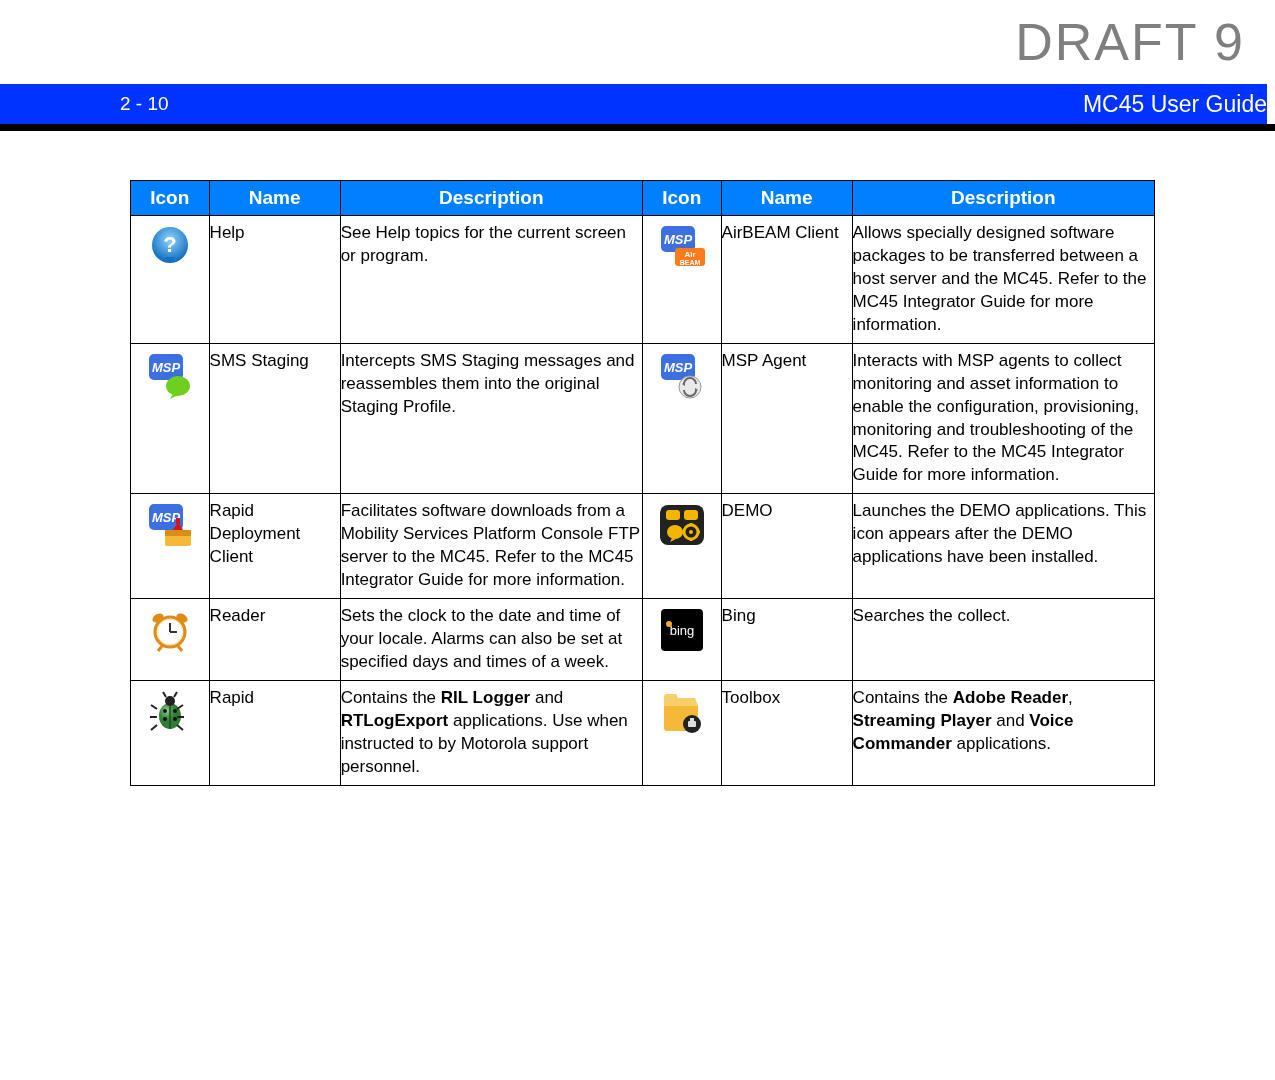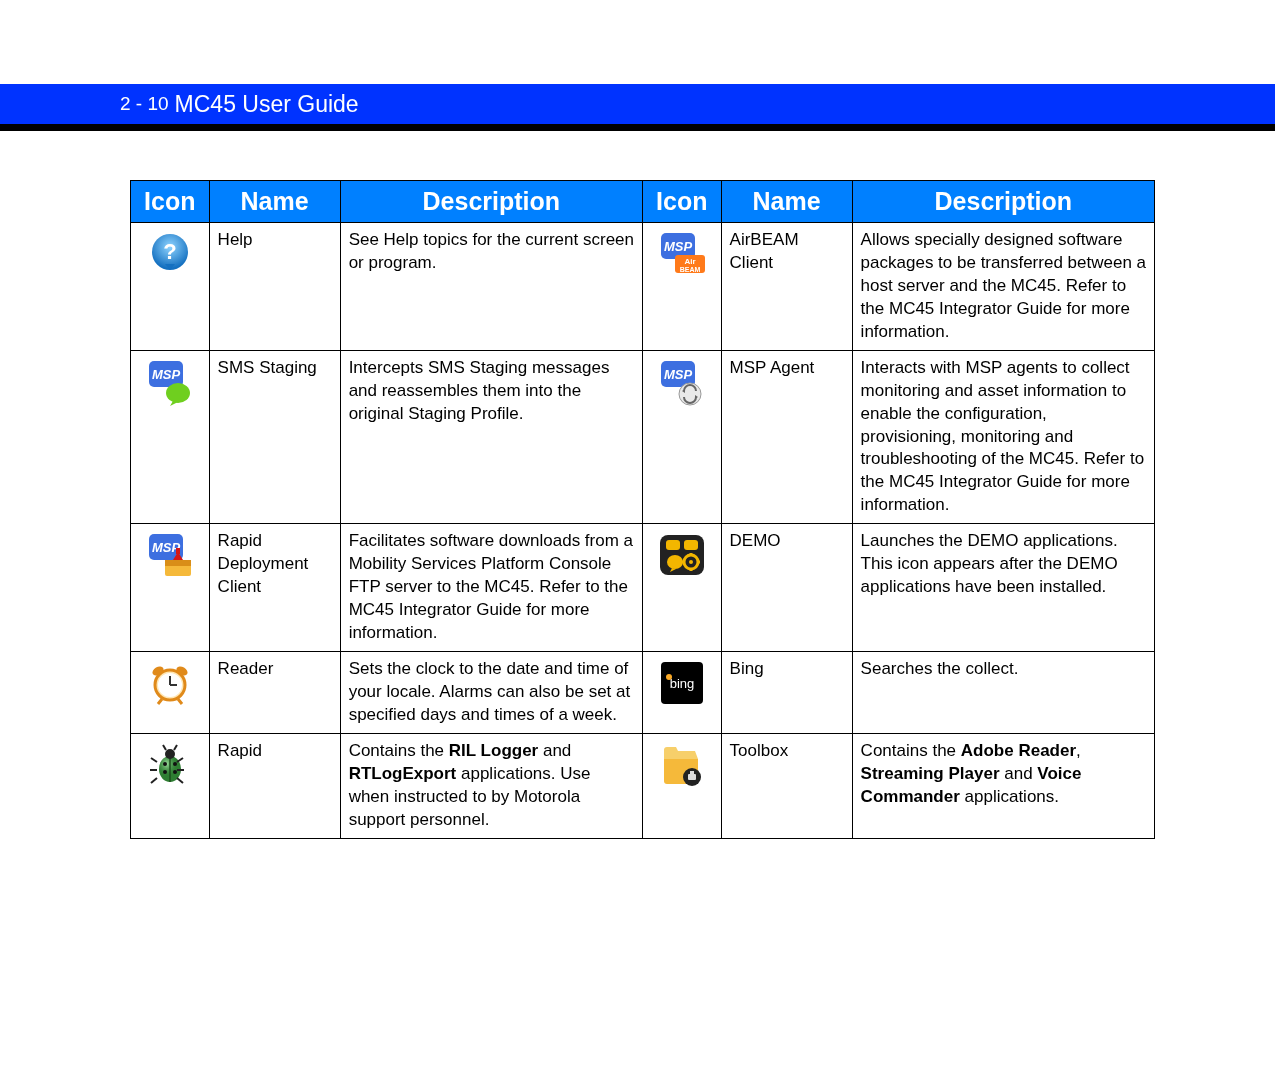--- a/index.html
+++ b/index.html
@@ -1,41 +1,42 @@
 <!DOCTYPE html>
 <html><head>
 <meta charset="utf-8">
 <style>
   html,body{margin:0;padding:0;background:#fff;font-family:Arial,Helvetica,sans-serif;color:#000;}
   .page{width:1275px;height:1080px;position:relative;background:#fff;}
   .watermark{position:absolute;top:12px;right:30px;font-size:52px;color:#7f7f7f;letter-spacing:2px;font-family:Arial,Helvetica,sans-serif;}
-  .header-bar{position:absolute;top:84px;left:0;right:0;height:40px;background:#0033ff;display:flex;align-items:center;}
+  .header-bar{position:absolute;top:84px;left:0;right:8px;height:40px;background:#0033ff;display:flex;align-items:center;justify-content:space-between;}
   .header-bar .pg{color:#fff;font-size:19px;padding-left:120px;}
   .header-bar .title{color:#fff;font-size:23px;padding-left:6px;}
   .black-strip{position:absolute;top:124px;left:0;right:0;height:7px;background:#000;}
   .content{position:absolute;top:180px;left:130px;right:120px;}
   .caption{font-size:17px;margin-bottom:8px;}
   .caption b{font-weight:bold;margin-right:18px;}
   .caption i{font-style:italic;}
   table.tbl{border-collapse:collapse;width:100%;table-layout:fixed;}
   table.tbl col.ic{width:78px;}
   table.tbl col.nm{width:130px;}
   table.tbl col.ds{width:300px;}
-  table.tbl th{background:#0080ff;color:#fff;font-weight:bold;font-size:25px;padding:6px 4px;border:1px solid #000;text-align:center;margin-left:48px;}
-  table.tbl td{border-left:1px solid #000;border-right:1px solid #000;border-bottom:1px solid #000;padding:6px 8px;vertical-align:top;font-size:17px;line-height:1.35;}
+  table.tbl th{background:#0080ff;color:#fff;font-weight:bold;font-size:19px;padding:6px 4px;border:1px solid #000;text-align:center;margin-left:48px;}
+  table.tbl td{border-left:1px solid #000;border-right:1px solid #000;border-bottom:1px solid #000;padding:6px 0;vertical-align:top;font-size:17px;line-height:1.35;}
   table.tbl td.icell{padding:6px 4px;text-align:center;}
   .ref-italic{}
   
   .ico-wrap{width:50px;height:50px;margin:0 auto;display:flex;align-items:center;justify-content:center;}
   svg{display:block;}
 </style>
 </head>
 <body>
 
 <div class="page">
+  <div class="watermark">DRAFT 9</div>
 
   <div class="header-bar">
     <span class="pg">2 - 10</span>
     <span class="title">MC45 User Guide</span>
   </div>
   <div class="black-strip"></div>
 
   <div class="content">
 
     <table class="tbl">

